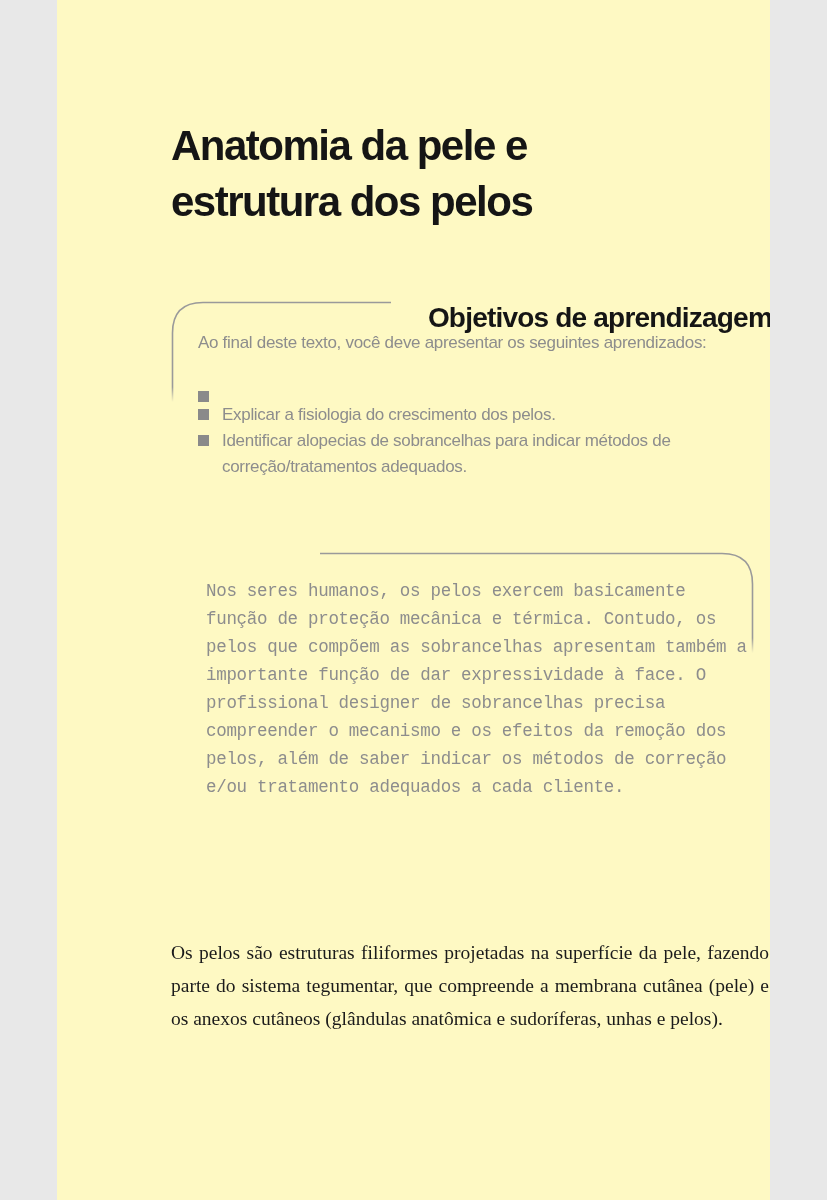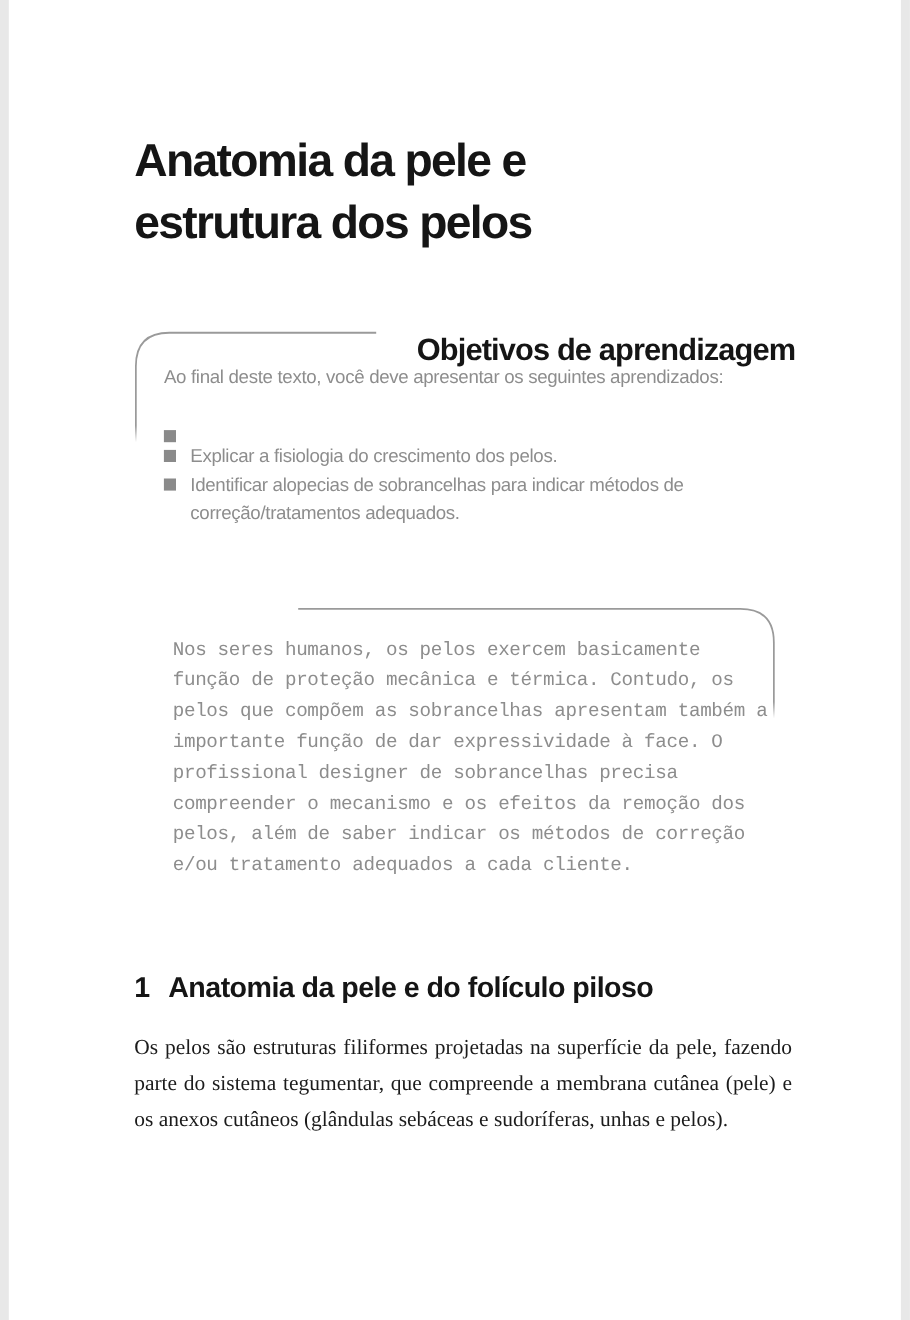--- a/index.html
+++ b/index.html
@@ -2,24 +2,24 @@
 <html><head>
 <meta charset="utf-8">
 <style>
   html, body {
     margin: 0;
     padding: 0;
     background: #e8e8e8;
   }
   .page {
     position: relative;
-    width: 811px;
+    width: 713px;
     height: 1200px;
     margin: 0 auto;
-    background: #ffffff;
+    background: #fef9c3;
     overflow: hidden;
     font-family: "Liberation Sans", sans-serif;
   }
   .page-title {
     position: absolute;
     left: 114px;
     top: 118px;
     width: 520px;
     margin: 0;
     font-size: 42px;
@@ -187,19 +187,16 @@
         <stop offset="1" stop-color="#9a9a9a" stop-opacity="0"></stop>
       </linearGradient>
     </defs>
     <path d="M 0 1.5 L 402 1.5 Q 432.5 1.5 432.5 32 L 432.5 101" fill="none" stroke="url(#fadeR)" stroke-width="1.6"></path>
   </svg>
 
   <div class="introducao-body">
     <p>Nos seres humanos, os pelos exercem basicamente função de proteção mecânica e térmica. Contudo, os pelos que compõem as sobrancelhas apresentam também a importante função de dar expressividade à face. O profissional designer de sobrancelhas precisa compreender o mecanismo e os efeitos da remoção dos pelos, além de saber indicar os métodos de correção e/ou tratamento adequados a cada cliente.</p>
   </div>
 
-  <h2 class="section1-heading">
-    <span class="section1-number">1</span><span>Anatomia da pele e do folículo piloso</span>
-  </h2>
-
-  <p class="section1-body">Os pelos são estruturas filiformes projetadas na superfície da pele, fazendo parte do sistema tegumentar, que compreende a membrana cutânea (pele) e os anexos cutâneos (glândulas sebáceas e sudoríferas, unhas e pelos).</p>
+
+  <p class="section1-body">Os pelos são estruturas filiformes projetadas na superfície da pele, fazendo parte do sistema tegumentar, que compreende a membrana cutânea (pele) e os anexos cutâneos (glândulas anatômica e sudoríferas, unhas e pelos).</p>
 
 </div>
 
 </body></html>

